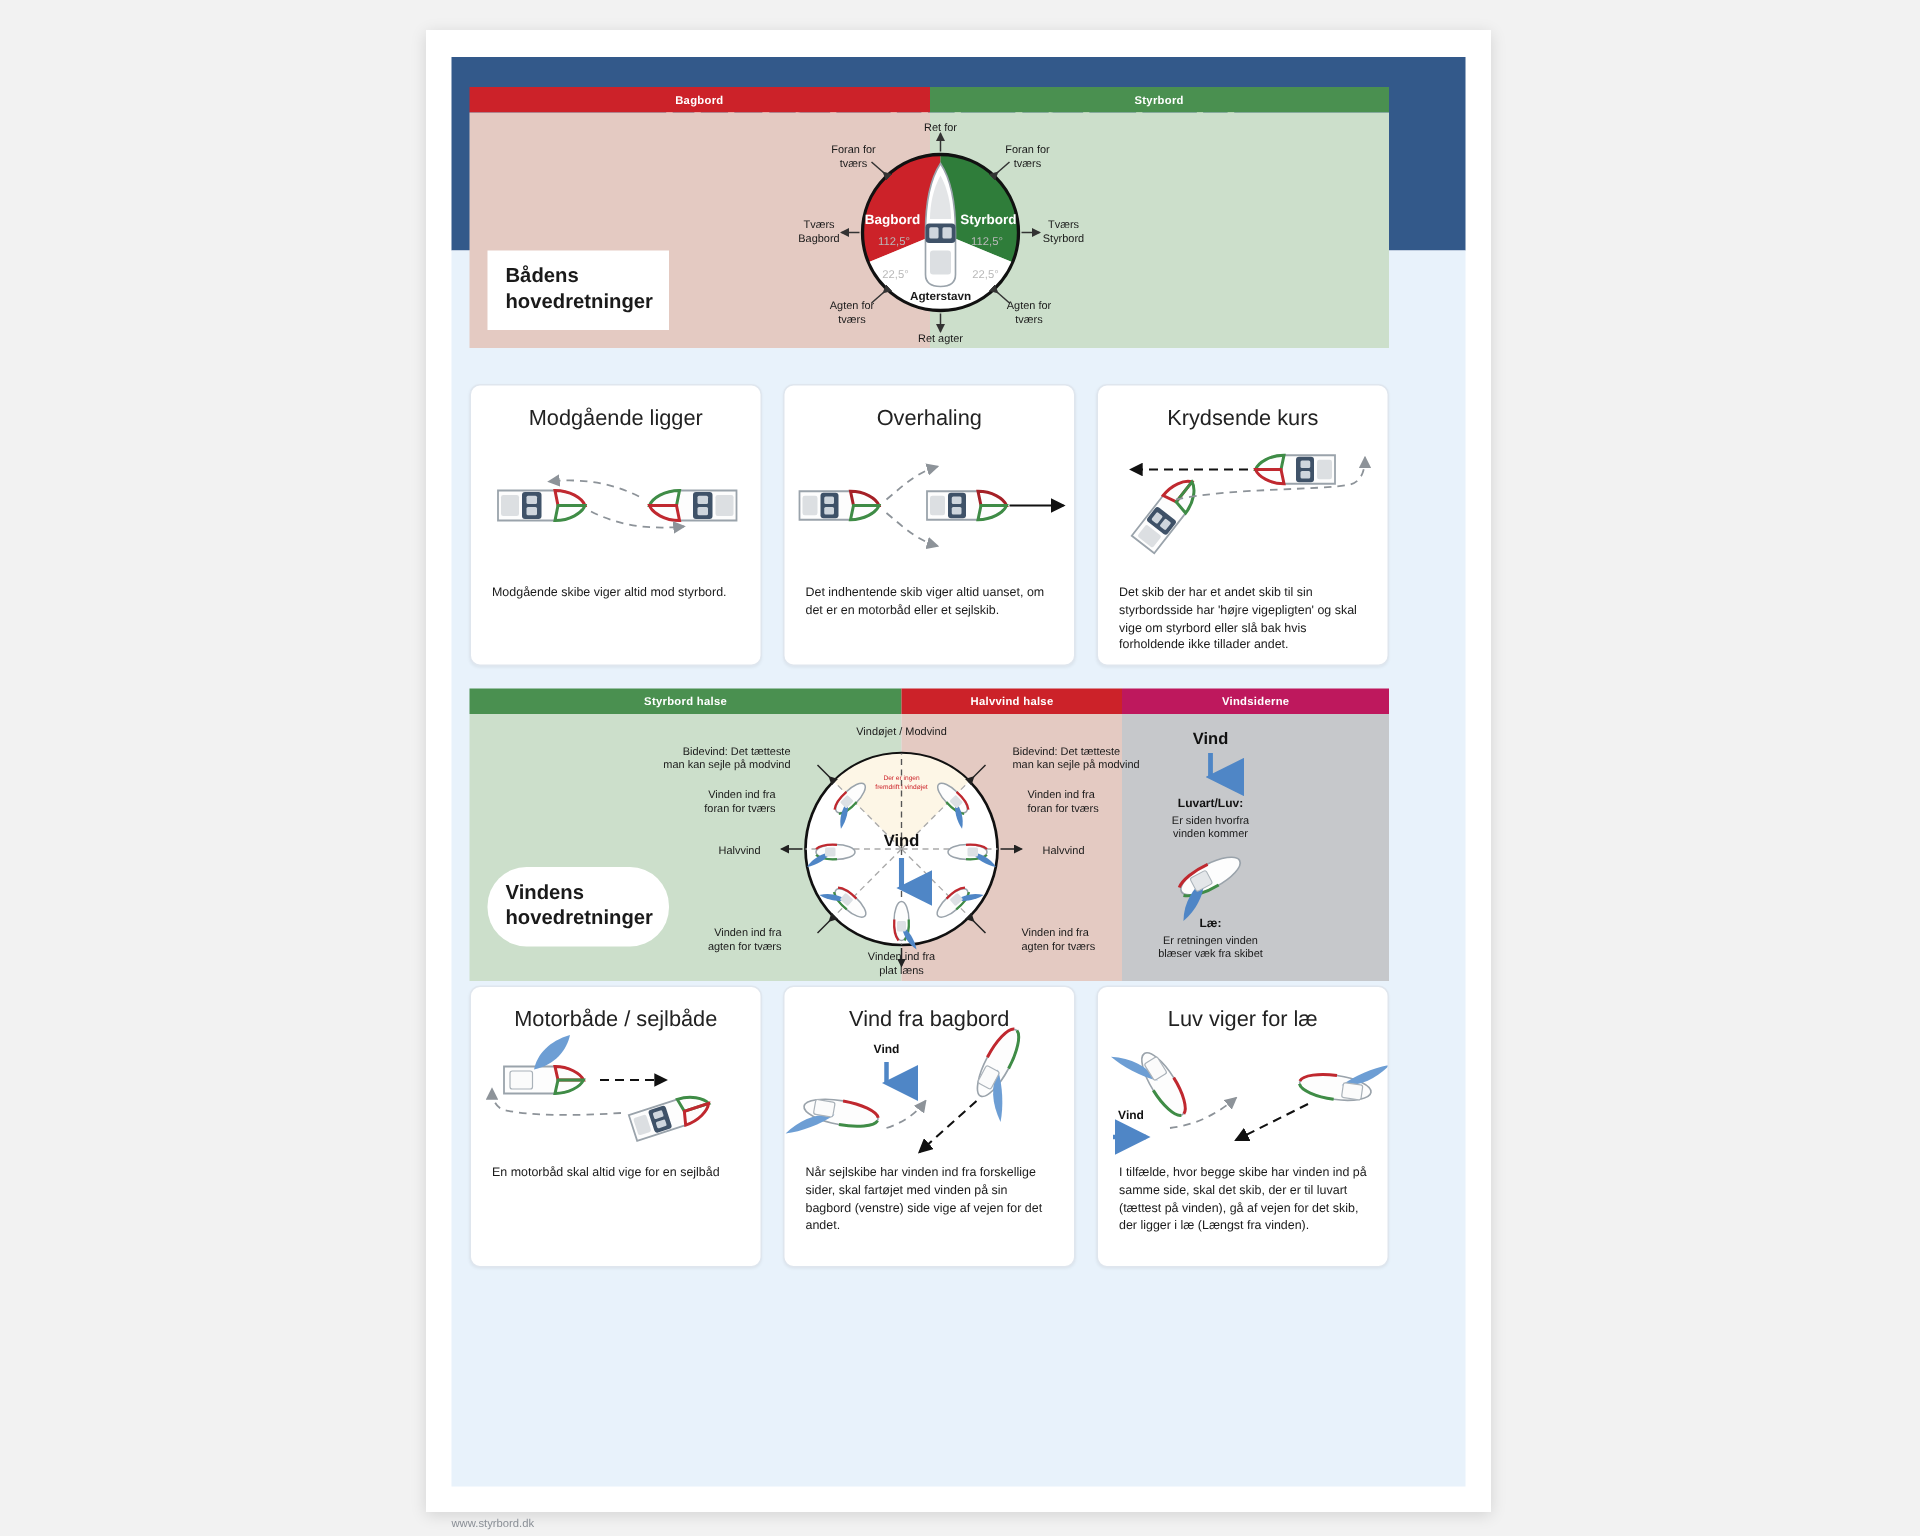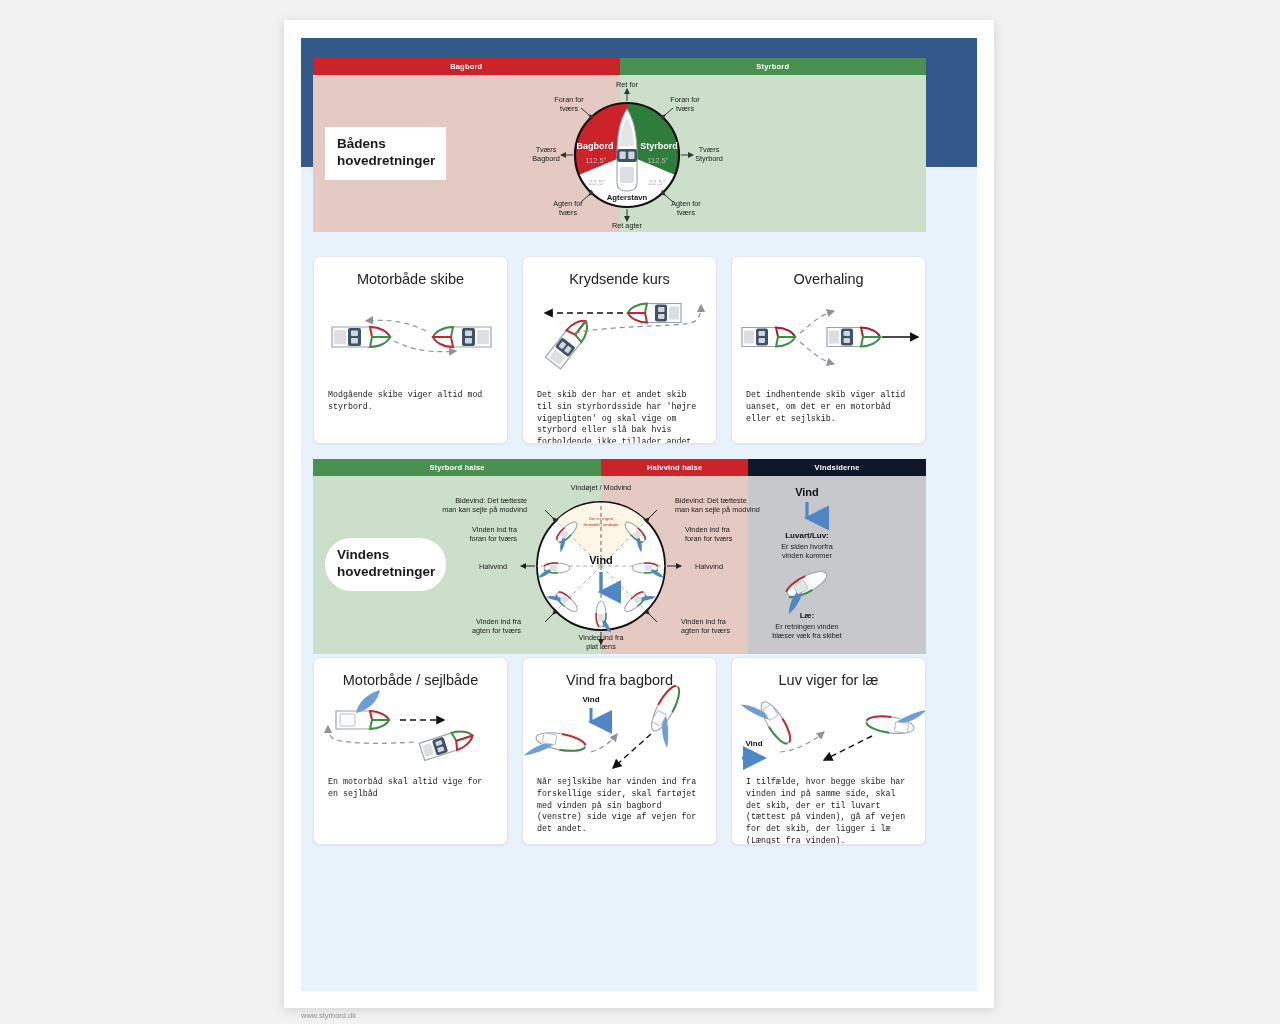--- a/index.html
+++ b/index.html
@@ -47,31 +47,31 @@
   
   .banner { position:absolute; left:29px; width:613px; }
   .banner-bar { display:flex; height:17px; }
   .banner-bar > div {
     display:flex; align-items:center; justify-content:center;
     color:#ffffff; font-size:7.5px; font-weight:bold;
     letter-spacing:.2px;
   }
   .bar-red   { background:#cc2229; }
   .bar-green { background:#4a9050; }
-  .bar-gray  { background:#0f172a;text-align:center; }
+  .bar-gray  { background:#be185d;text-align:center; }
 
   .banner-body { display:flex; position:relative; }
   .pane-red   { background:#e4cac2; }
   .pane-green { background:#ccdfcb; }
   .pane-gray  { background:#c6c8cb; }
 
   .corner-label {
     position:absolute; background:#ffffff;
     font-size:13.5px; font-weight:bold; color:#1a1a1a;
-    line-height:1.25; padding:9px 11px 10px 12px;
+    line-height:1.25; padding:9px 11px 10px 12px;margin-top:40px;
   }
 
   
   #section-boat { top:38px; }
   #section-boat .banner-body { height:157px; }
 
   
   #section-wind { top:439px; }
   #section-wind .banner-body { height:178px; }
 
@@ -86,21 +86,21 @@
     position:relative; overflow:hidden;
     box-shadow:0 1px 2px rgba(0,0,0,0.05);
   }
   .card-title {
     text-align:center; font-size:14.5px; color:#222;
     margin:14px 6px 0; font-weight:400;
   }
   .card-fig { position:relative; width:100%; }
   .card-text {
     position:absolute; left:14px; right:12px; bottom:14px;
-    font-size:8.3px; line-height:1.42; color:#1a1a1a;font-family:Liberation Mono, monospace;
+    font-size:8.3px; line-height:1.42; color:#1a1a1a;
   }
   #row-motor .card-text { bottom:auto; top:132px; }
   #row-sail  .card-text { bottom:auto; top:118px; }
 
   svg { display:block; overflow:visible; }
   .fig-label { font-size:7.3px; fill:#1a1a1a; font-family:"Liberation Sans",sans-serif; }
   .fig-label-b { font-size:7.8px; font-weight:bold; fill:#1a1a1a; font-family:"Liberation Sans",sans-serif; }
   .fig-ang { font-size:7.5px; fill:#b9b9b9; font-family:"Liberation Sans",sans-serif; }
   .fig-sector { font-size:9px; font-weight:bold; fill:#ffffff; font-family:"Liberation Sans",sans-serif; }
   .fig-red { font-size:4.4px; fill:#cc2229; font-family:"Liberation Sans",sans-serif; }
@@ -193,21 +193,21 @@
         <text class="fig-label" x="174" y="126" text-anchor="middle">Agten for</text>
         <text class="fig-label" x="174" y="135" text-anchor="middle">tværs</text>
         <text class="fig-label" x="115" y="148" text-anchor="middle">Ret agter</text>
       </svg>
     </div>
   </div>
 
   <div class="card-row" id="row-motor">
 
     <div class="card">
-      <div class="card-title">Motorbåde skibe</div>
+      <div class="card-title">Modgående ligger</div>
       <div class="card-fig">
         <svg width="195" height="85" viewBox="0 0 195 85" style="margin:8px auto 0;">
           <defs>
             <marker id="dah" markerWidth="7" markerHeight="7" refX="6" refY="3.5" orient="auto">
               <path d="M0,0 L7,3.5 L0,7 z" fill="#8d9399"></path>
             </marker>
           </defs>
 
           <g transform="translate(18,42)">
             <path d="M0,-10 L38,-10 C48,-10 56,-5 58,0 C56,5 48,10 38,10 L0,10 Z" fill="#fdfdfd" stroke="#9aa3ab" stroke-width="1.2"></path>
@@ -227,61 +227,20 @@
             <rect x="19" y="-6.5" width="7" height="5.5" rx="1" fill="#cfd6dd"></rect>
             <rect x="19" y="1" width="7" height="5.5" rx="1" fill="#cfd6dd"></rect>
             <rect x="2" y="-7" width="12" height="14" rx="1.5" fill="#dcdfe2"></rect>
           </g>
 
           <path d="M80,46 C100,56 120,58 142,56" fill="none" stroke="#8d9399" stroke-width="1.2" stroke-dasharray="5,4" marker-end="url(#dah)"></path>
           <path d="M112,36 C92,26 72,24 52,26" fill="none" stroke="#8d9399" stroke-width="1.2" stroke-dasharray="5,4" marker-end="url(#dah)"></path>
         </svg>
       </div>
       <div class="card-text">Modgående skibe viger altid mod styrbord.</div>
-    </div>
-
-    <div class="card">
-      <div class="card-title">Krydsende kurs</div>
-      <div class="card-fig">
-        <svg width="195" height="95" viewBox="0 0 195 95" style="margin:4px auto 0;">
-          <defs>
-            <marker id="bah" markerWidth="7" markerHeight="7" refX="6" refY="3.5" orient="auto">
-              <path d="M0,0 L7,3.5 L0,7 z" fill="#111"></path>
-            </marker>
-            <marker id="dah2" markerWidth="7" markerHeight="7" refX="6" refY="3.5" orient="auto">
-              <path d="M0,0 L7,3.5 L0,7 z" fill="#8d9399"></path>
-            </marker>
-          </defs>
-
-          <g transform="translate(158,22) scale(-1,1)">
-            <path d="M0,-9.5 L34,-9.5 C43,-9.5 51,-5 53,0 C51,5 43,9.5 34,9.5 L0,9.5 Z" fill="#fdfdfd" stroke="#9aa3ab" stroke-width="1.2"></path>
-            <path d="M34,-9.5 C43,-9.5 51,-5 53,0 L36,0 Z" fill="none" stroke="#3f8c46" stroke-width="2"></path>
-            <path d="M53,0 C51,5 43,9.5 34,9.5 L36,0 Z" fill="none" stroke="#c0282f" stroke-width="2"></path>
-            <rect x="14" y="-8.5" width="12" height="17" rx="2" fill="#3f5268"></rect>
-            <rect x="16.5" y="-6" width="6.5" height="5" rx="1" fill="#cfd6dd"></rect>
-            <rect x="16.5" y="1" width="6.5" height="5" rx="1" fill="#cfd6dd"></rect>
-            <rect x="2" y="-6.5" width="10" height="13" rx="1.5" fill="#dcdfe2"></rect>
-          </g>
-
-          <g transform="translate(30,72) rotate(-52)">
-            <path d="M0,-9.5 L34,-9.5 C43,-9.5 51,-5 53,0 C51,5 43,9.5 34,9.5 L0,9.5 Z" fill="#fdfdfd" stroke="#9aa3ab" stroke-width="1.2"></path>
-            <path d="M34,-9.5 C43,-9.5 51,-5 53,0 L36,0 Z" fill="none" stroke="#c0282f" stroke-width="2"></path>
-            <path d="M53,0 C51,5 43,9.5 34,9.5 L36,0 Z" fill="none" stroke="#3f8c46" stroke-width="2"></path>
-            <rect x="14" y="-8.5" width="12" height="17" rx="2" fill="#3f5268"></rect>
-            <rect x="16.5" y="-6" width="6.5" height="5" rx="1" fill="#cfd6dd"></rect>
-            <rect x="16.5" y="1" width="6.5" height="5" rx="1" fill="#cfd6dd"></rect>
-            <rect x="2" y="-6.5" width="10" height="13" rx="1.5" fill="#dcdfe2"></rect>
-          </g>
-
-          <line x1="100" y1="22" x2="22" y2="22" stroke="#111" stroke-width="1.3" stroke-dasharray="6,4" marker-end="url(#bah)"></line>
-
-          <path d="M52,42 C90,34 150,36 168,32 C176,30 178,22 178,14" fill="none" stroke="#8d9399" stroke-width="1.2" stroke-dasharray="5,4" marker-end="url(#dah2)"></path>
-        </svg>
-      </div>
-      <div class="card-text">Det skib der har et andet skib til sin styrbordsside har 'højre vigepligten' og skal vige om styrbord eller slå bak hvis forholdende ikke tillader andet.</div>
     </div>
 
     <div class="card">
       <div class="card-title">Overhaling</div>
       <div class="card-fig">
         <svg width="195" height="85" viewBox="0 0 195 85" style="margin:12px auto 0;">
           <defs>
             <marker id="dah3" markerWidth="7" markerHeight="7" refX="6" refY="3.5" orient="auto">
               <path d="M0,0 L7,3.5 L0,7 z" fill="#8d9399"></path>
             </marker>
@@ -306,20 +265,61 @@
             <rect x="16.5" y="-6" width="6.5" height="5" rx="1" fill="#cfd6dd"></rect>
             <rect x="16.5" y="1" width="6.5" height="5" rx="1" fill="#cfd6dd"></rect>
             <rect x="2" y="-6.5" width="10" height="13" rx="1.5" fill="#dcdfe2"></rect>
           </g>
           <line x1="150" y1="38" x2="186" y2="38" stroke="#111" stroke-width="1.4" marker-end="url(#bah3)"></line>
           <path d="M68,34 C80,24 88,16 102,12" fill="none" stroke="#8d9399" stroke-width="1.2" stroke-dasharray="5,4" marker-end="url(#dah3)"></path>
           <path d="M68,43 C80,53 88,61 102,65" fill="none" stroke="#8d9399" stroke-width="1.2" stroke-dasharray="5,4" marker-end="url(#dah3)"></path>
         </svg>
       </div>
       <div class="card-text">Det indhentende skib viger altid uanset, om det er en motorbåd eller et sejlskib.</div>
+    </div>
+
+    <div class="card">
+      <div class="card-title">Krydsende kurs</div>
+      <div class="card-fig">
+        <svg width="195" height="95" viewBox="0 0 195 95" style="margin:4px auto 0;">
+          <defs>
+            <marker id="bah" markerWidth="7" markerHeight="7" refX="6" refY="3.5" orient="auto">
+              <path d="M0,0 L7,3.5 L0,7 z" fill="#111"></path>
+            </marker>
+            <marker id="dah2" markerWidth="7" markerHeight="7" refX="6" refY="3.5" orient="auto">
+              <path d="M0,0 L7,3.5 L0,7 z" fill="#8d9399"></path>
+            </marker>
+          </defs>
+
+          <g transform="translate(158,22) scale(-1,1)">
+            <path d="M0,-9.5 L34,-9.5 C43,-9.5 51,-5 53,0 C51,5 43,9.5 34,9.5 L0,9.5 Z" fill="#fdfdfd" stroke="#9aa3ab" stroke-width="1.2"></path>
+            <path d="M34,-9.5 C43,-9.5 51,-5 53,0 L36,0 Z" fill="none" stroke="#3f8c46" stroke-width="2"></path>
+            <path d="M53,0 C51,5 43,9.5 34,9.5 L36,0 Z" fill="none" stroke="#c0282f" stroke-width="2"></path>
+            <rect x="14" y="-8.5" width="12" height="17" rx="2" fill="#3f5268"></rect>
+            <rect x="16.5" y="-6" width="6.5" height="5" rx="1" fill="#cfd6dd"></rect>
+            <rect x="16.5" y="1" width="6.5" height="5" rx="1" fill="#cfd6dd"></rect>
+            <rect x="2" y="-6.5" width="10" height="13" rx="1.5" fill="#dcdfe2"></rect>
+          </g>
+
+          <g transform="translate(30,72) rotate(-52)">
+            <path d="M0,-9.5 L34,-9.5 C43,-9.5 51,-5 53,0 C51,5 43,9.5 34,9.5 L0,9.5 Z" fill="#fdfdfd" stroke="#9aa3ab" stroke-width="1.2"></path>
+            <path d="M34,-9.5 C43,-9.5 51,-5 53,0 L36,0 Z" fill="none" stroke="#c0282f" stroke-width="2"></path>
+            <path d="M53,0 C51,5 43,9.5 34,9.5 L36,0 Z" fill="none" stroke="#3f8c46" stroke-width="2"></path>
+            <rect x="14" y="-8.5" width="12" height="17" rx="2" fill="#3f5268"></rect>
+            <rect x="16.5" y="-6" width="6.5" height="5" rx="1" fill="#cfd6dd"></rect>
+            <rect x="16.5" y="1" width="6.5" height="5" rx="1" fill="#cfd6dd"></rect>
+            <rect x="2" y="-6.5" width="10" height="13" rx="1.5" fill="#dcdfe2"></rect>
+          </g>
+
+          <line x1="100" y1="22" x2="22" y2="22" stroke="#111" stroke-width="1.3" stroke-dasharray="6,4" marker-end="url(#bah)"></line>
+
+          <path d="M52,42 C90,34 150,36 168,32 C176,30 178,22 178,14" fill="none" stroke="#8d9399" stroke-width="1.2" stroke-dasharray="5,4" marker-end="url(#dah2)"></path>
+        </svg>
+      </div>
+      <div class="card-text">Det skib der har et andet skib til sin styrbordsside har 'højre vigepligten' og skal vige om styrbord eller slå bak hvis forholdende ikke tillader andet.</div>
     </div>
   </div>
 
   <div class="banner" id="section-wind">
     <div class="banner-bar">
       <div class="bar-green" style="width:47%">Styrbord halse</div>
       <div class="bar-red" style="width:24%">Halvvind halse</div>
       <div class="bar-gray" style="width:29%">Vindsiderne</div>
     </div>
     <div class="banner-body">

